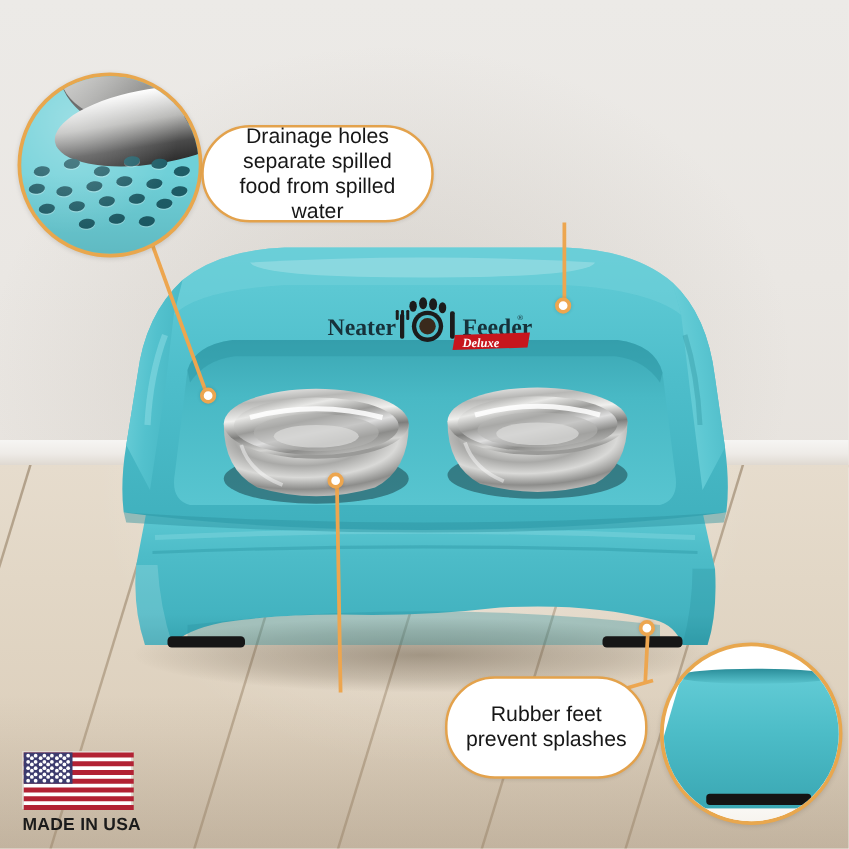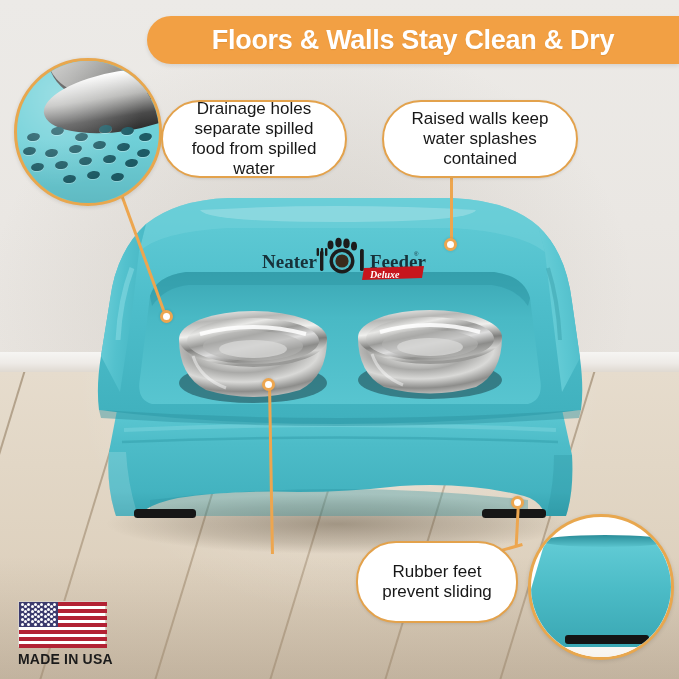--- a/index.html
+++ b/index.html
@@ -382,32 +382,26 @@
     <div class="di-grad"></div>
   </div>
 
   <div class="inset inset-feet">
     <div class="fi-floor"></div>
     <div class="fi-base"></div>
     <div class="fi-top-shadow"></div>
     <div class="fi-foot"></div>
   </div>
 
-  <div class="banner">
-    <span class="banner-text">Floors &amp; Walls Stay Clean &amp; Dry</span>
-  </div>
 
   <div class="callout c-drain">
     <span>Drainage holes separate spilled food from spilled water</span>
   </div>
-  <div class="callout c-walls">
-    <span>Raised walls keep water splashes contained</span>
-  </div>
   <div class="callout c-feet">
-    <span>Rubber feet prevent sliding</span>
+    <span>Rubber feet prevent splashes</span>
   </div>
 
   <div class="usa">
     <div class="flag">
       <div class="stripe" style="top:0px;"></div>
       <div class="stripe" style="top:7.08px;"></div>
       <div class="stripe" style="top:14.16px;"></div>
       <div class="stripe" style="top:21.24px;"></div>
       <div class="stripe" style="top:28.32px;"></div>
       <div class="stripe" style="top:35.40px;"></div>

